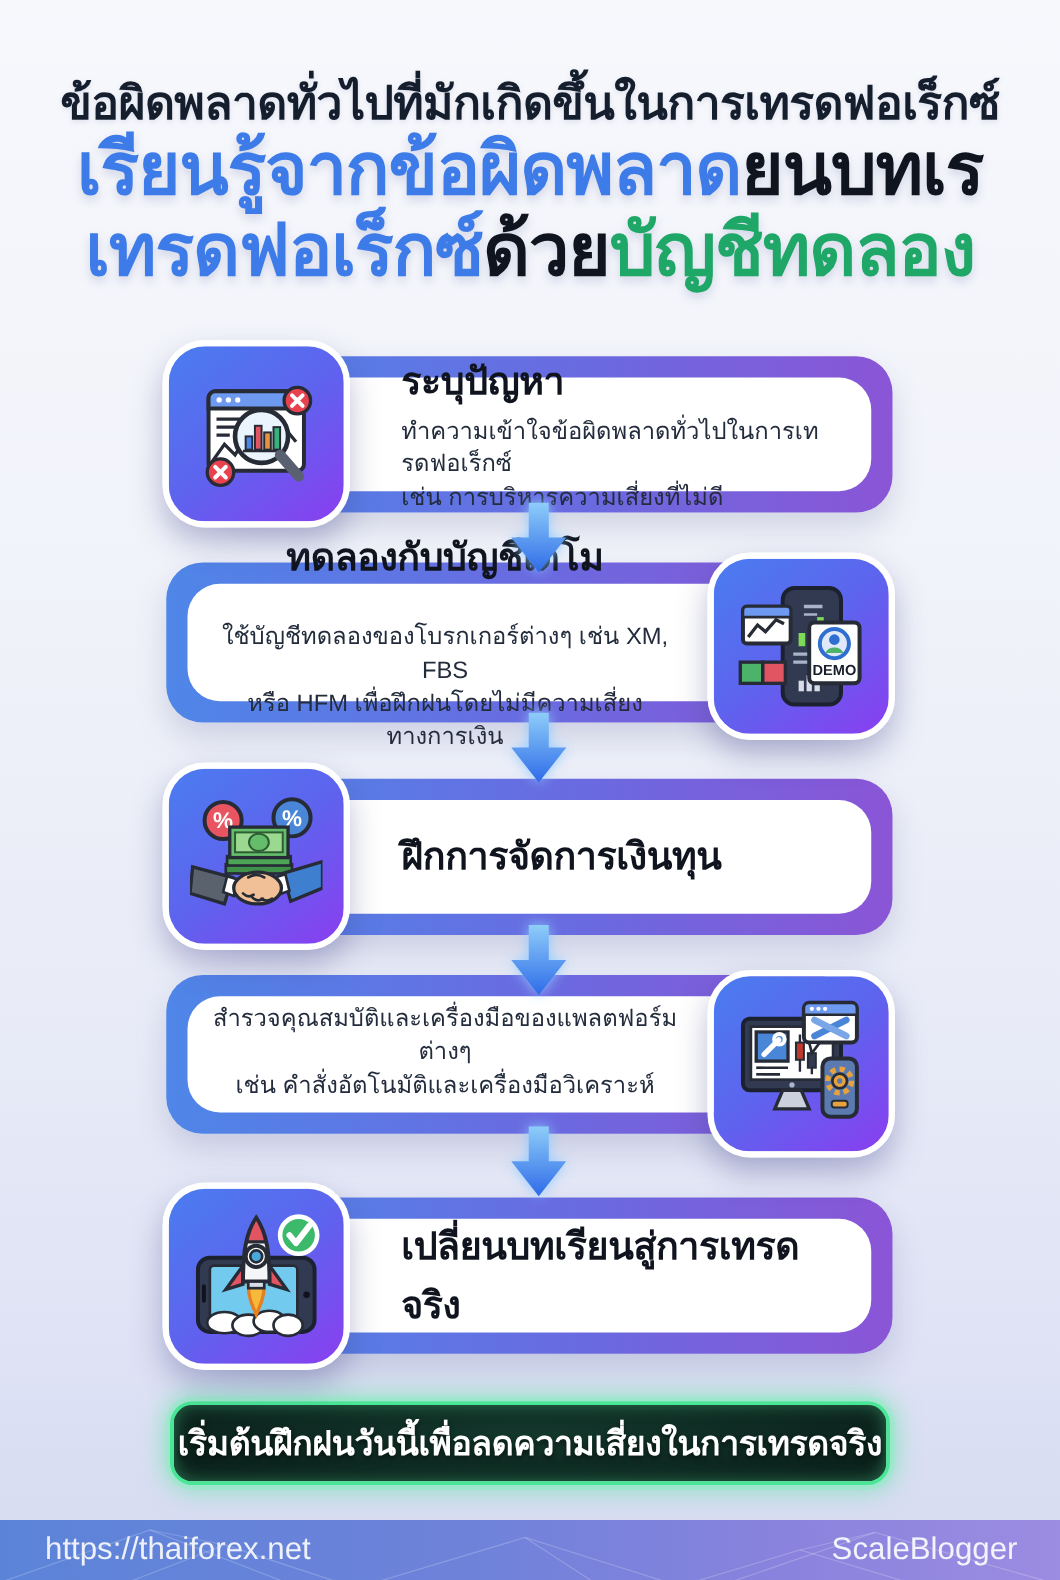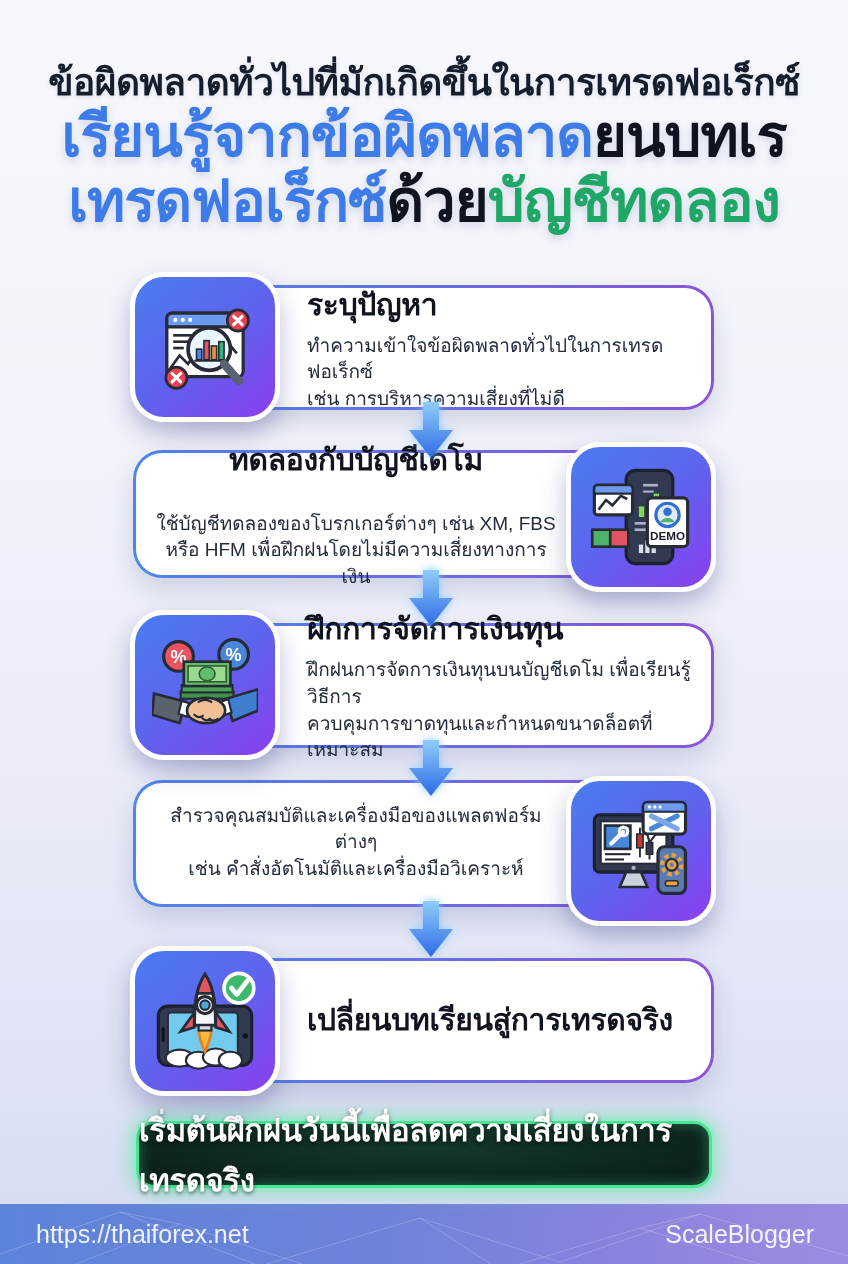--- a/index.html
+++ b/index.html
@@ -18,21 +18,21 @@
   .main-title{
     position:absolute; top:104px; left:0; right:0; text-align:center;
     font-size:58px; line-height:1.12; font-weight:800; letter-spacing:-1px;
     text-shadow:0 4px 8px rgba(130,140,185,.3);
   }
   .c-blue{ color:#3d7ce8; }
   .c-dark{ color:#10141f; }
   .c-green{ color:#1ea766; }
   
   .card-wrap{
-    position:absolute; border-radius:29px; padding:3px;
+    position:absolute; border-radius:29px; padding:17px;
     background:linear-gradient(90deg,#4f86e8 0%,#6a6ae0 55%,#8a55d6 100%);
     box-shadow:0 12px 24px rgba(90,98,150,.22);
   }
   .card{
     width:100%; height:100%; background:#ffffff; border-radius:26px;
     display:flex; flex-direction:column; justify-content:center; gap:5px;
   }
   .card.left-icon{ padding:10px 20px 12px 136px; text-align:left; }
   .card.right-icon{ padding:10px 122px 12px 20px; text-align:center;gap:28px; }
   .step-title{ font-size:30px; font-weight:800; color:#10141f; letter-spacing:-.3px; }
@@ -49,25 +49,25 @@
     filter:drop-shadow(0 0 5px rgba(140,200,255,.95)); }
   
   .cta{
     position:absolute; left:136px; top:1121px; width:576px; height:67px;
     border-radius:18px; border:3px solid #49e695;
     background:radial-gradient(ellipse at 50% 40%,#14382d 0%,#0b211b 80%);
     box-shadow:0 0 0 4px rgba(140,240,195,.4), 0 0 20px 5px rgba(80,225,155,.55),
                inset 0 0 14px rgba(90,235,165,.4);
     display:flex; align-items:center; justify-content:center; z-index:2;
   }
-  .cta-label{ color:#ffffff; font-size:31px; font-weight:700; letter-spacing:-.3px;
+  .cta-label{ color:#ffffff; font-size:27px; font-weight:700; letter-spacing:-.3px;
     text-shadow:0 2px 4px rgba(0,0,0,.55); }
   
   .footer{
-    position:absolute; left:0; bottom:0; width:848px; height:60px;
+    position:absolute; left:0; bottom:0; width:848px; height:48px;
     background:linear-gradient(90deg,#5b84d8 0%,#6f82da 45%,#8a83dd 75%,#9c8ce2 100%);
     z-index:1;
   }
   .footer svg.mesh{ position:absolute; inset:0; }
   .footer-url{ position:absolute; left:36px; top:50%; transform:translateY(-50%);
     color:#eef1f9; font-size:25px; font-weight:500; }
   .footer-brand{ position:absolute; right:34px; top:50%; transform:translateY(-50%);
     color:#f3f4fb; font-size:25px; font-weight:500; }
 </style>
 </head>
@@ -156,22 +156,20 @@
     </svg>
   </div>
 
   <svg class="arrow" style="left:400px; top:570px;" viewBox="0 0 60 58">
     <path d="M22 0 H38 V28 H52 L30 56 L8 28 H22 Z" fill="url(#ag1)"></path>
   </svg>
 
   <div class="card-wrap" style="left:168px; top:623px; width:546px; height:125px;">
     <div class="card left-icon">
       <div class="step-title">ฝึกการจัดการเงินทุน</div>
-      <div class="step-body">ฝึกฝนการจัดการเงินทุนบนบัญชีเดโม เพื่อเรียนรู้วิธีการ
-ควบคุมการขาดทุนและกำหนดขนาดล็อตที่เหมาะสม</div>
     </div>
   </div>
   <div class="tile" style="left:130px; top:610px;">
     <svg viewBox="0 0 100 100">
       <circle cx="25" cy="23" r="14" fill="#e85561" stroke="#262b36" stroke-width="3"></circle>
       <text x="25" y="29" text-anchor="middle" font-size="17" font-weight="bold" fill="#ffffff">%</text>
       <circle cx="77" cy="21" r="14" fill="#4a86d8" stroke="#262b36" stroke-width="3"></circle>
       <text x="77" y="27" text-anchor="middle" font-size="17" font-weight="bold" fill="#ffffff">%</text>
       <rect x="27" y="56" width="50" height="7" fill="#3f9149" stroke="#262b36" stroke-width="2"></rect>
       <rect x="28" y="50" width="48" height="7" fill="#4da356" stroke="#262b36" stroke-width="2"></rect>

